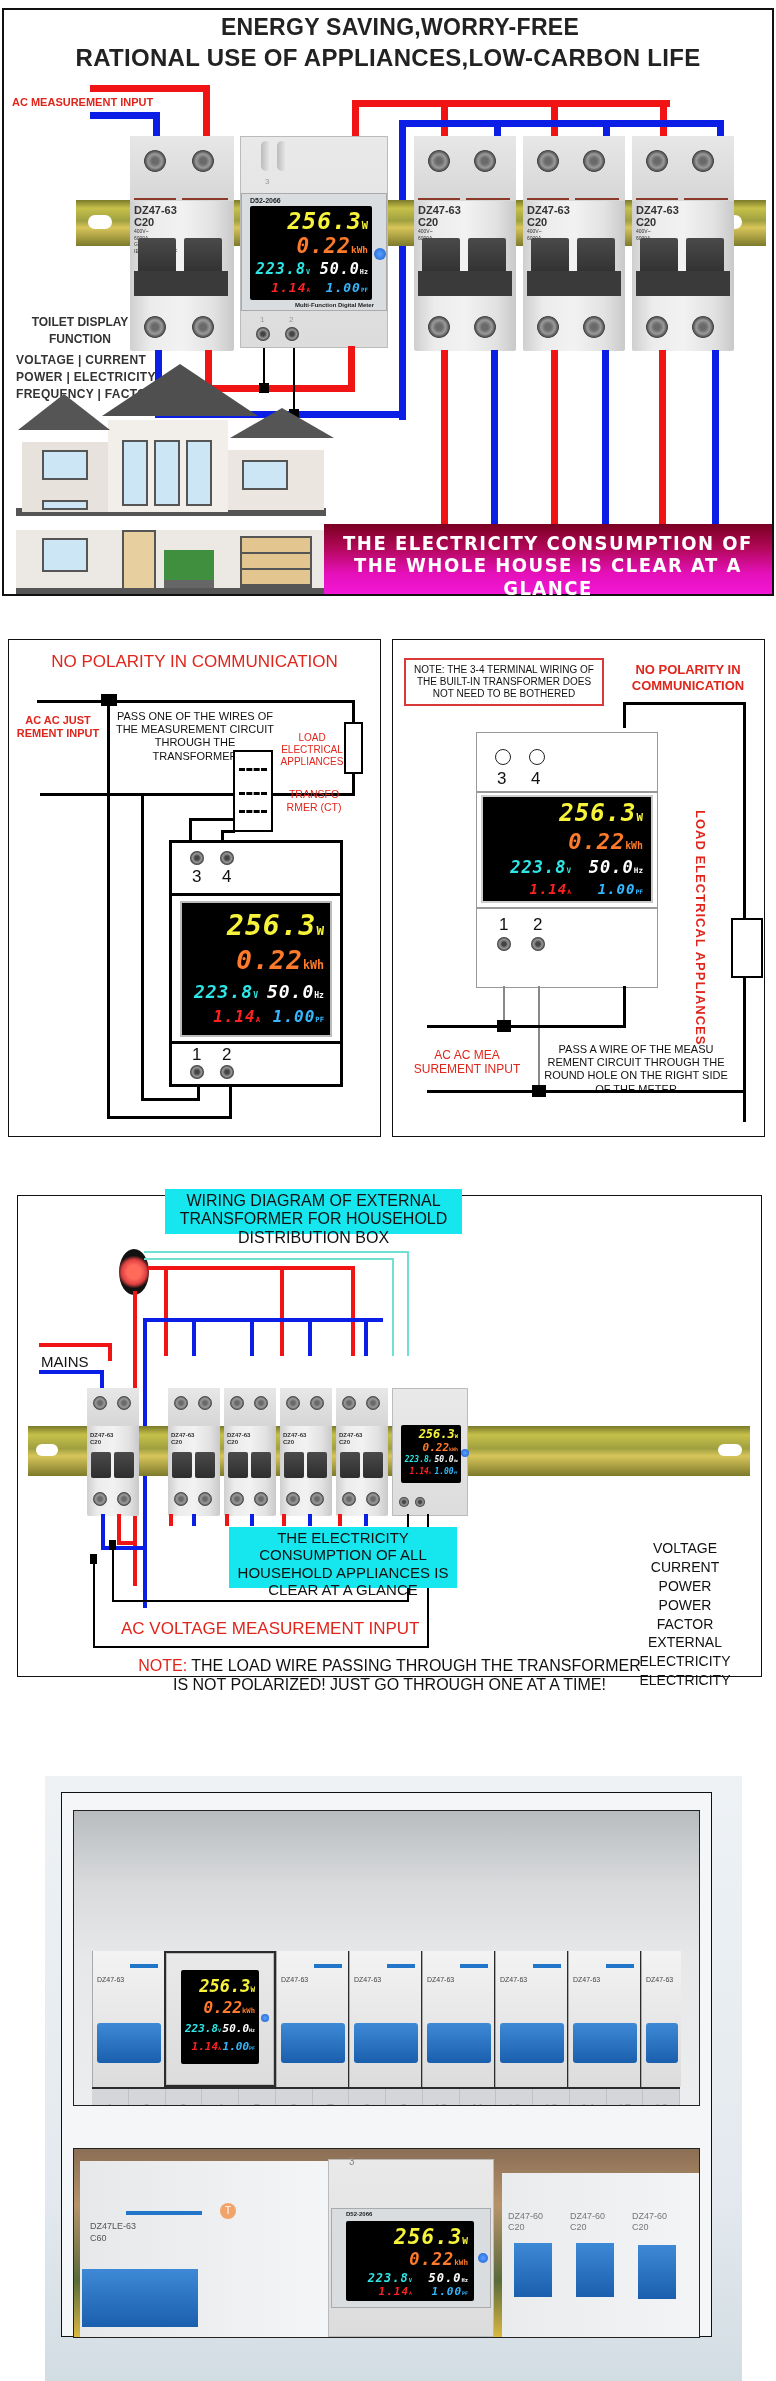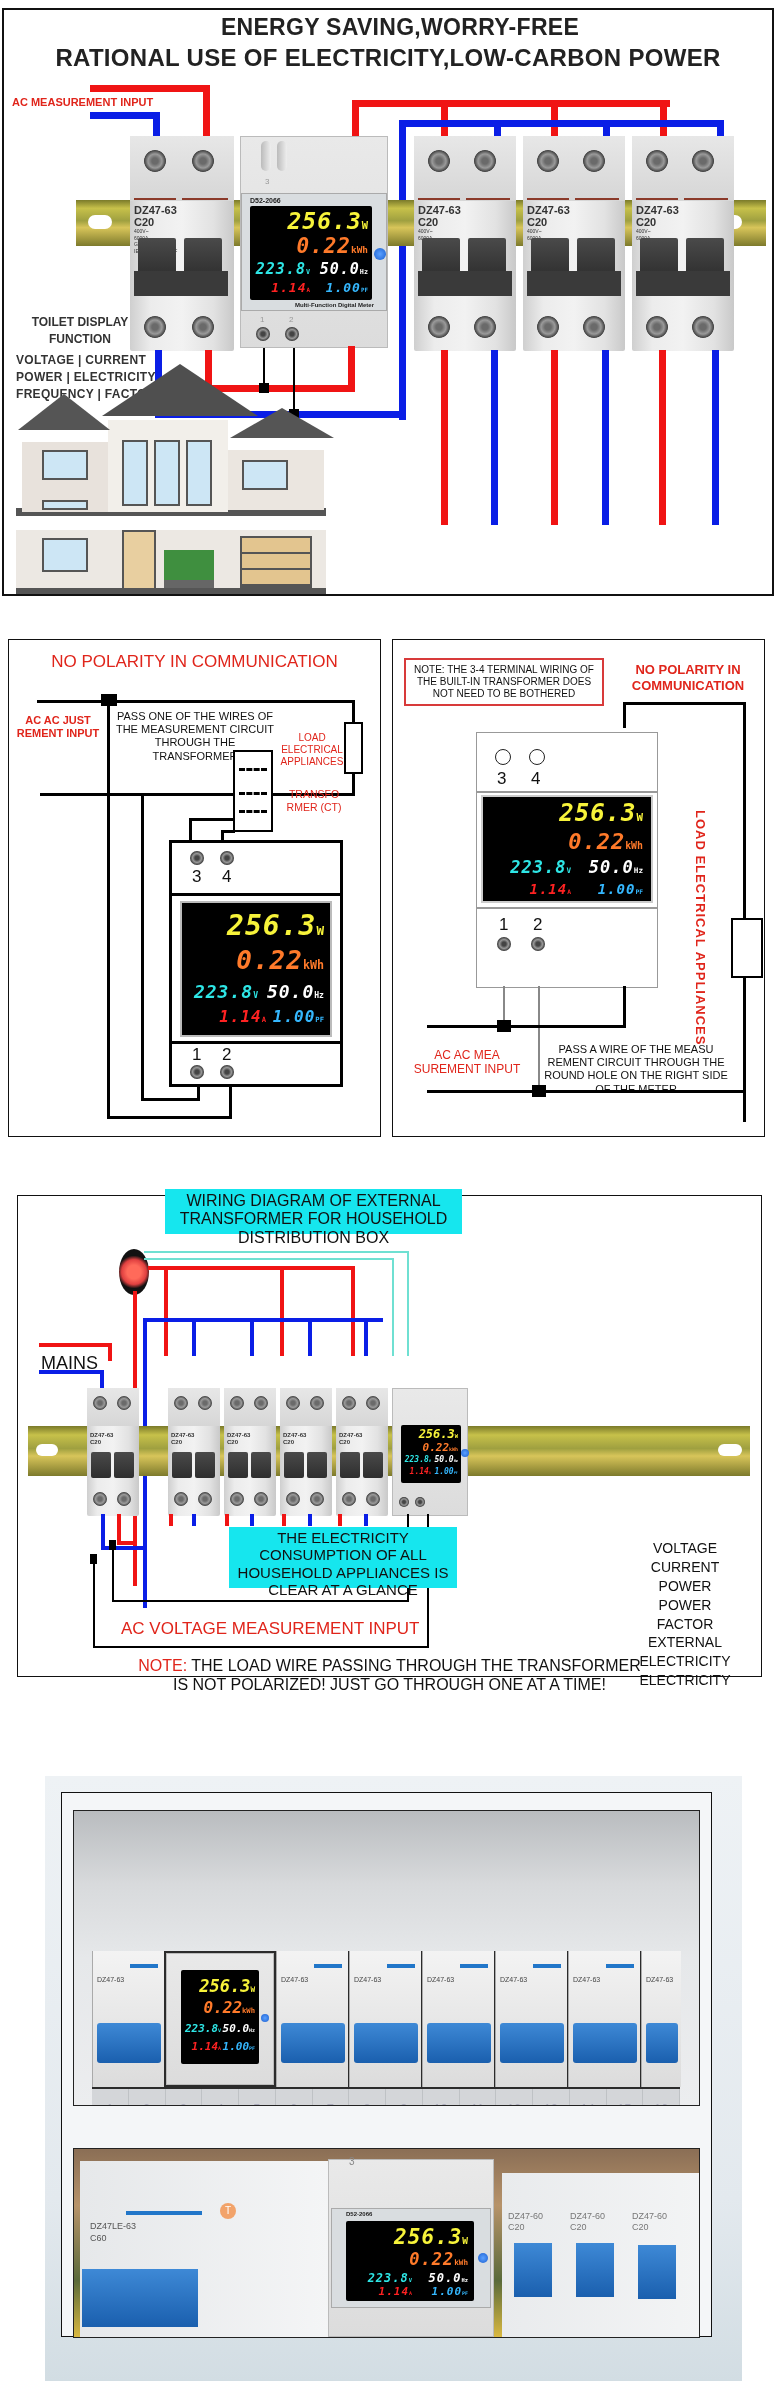--- a/index.html
+++ b/index.html
@@ -74,21 +74,21 @@
   .mcb-blue .tog { position: absolute; background: linear-gradient(180deg,#3e89d6,#1a5fae); border-radius: 3px; }
   .numstrip { position: absolute; background: #d4d6d9; }
   .numcell { position: absolute; top: 0; height: 100%; border-right: 1px solid #bfc2c5; text-align: center; font-size: 13px; color: #aab; padding-top: 12px; }
   .photo2 { position: absolute; border: 1px solid #222; overflow: hidden; background: linear-gradient(180deg,#8a6e55,#b7936a 30%,#5a6a3a 70%,#d9b840); }
 </style>
 </head>
 <body>
 
 <div id="s1" class="abs">
   <div class="title-line" style="top:4px;font-size:23px;padding-left:24px;">ENERGY SAVING,WORRY-FREE</div>
-  <div class="title-line" style="top:34px;font-size:24px;">RATIONAL USE OF ELECTRICITY,LOW-CARBON POWER</div>
+  <div class="title-line" style="top:34px;font-size:24px;">RATIONAL USE OF APPLIANCES,LOW-CARBON LIFE</div>
 
   <div class="wire-r" style="left:86px;top:75px;width:120px;height:7px;"></div>
   <div class="wire-r" style="left:199px;top:75px;width:7px;height:52px;"></div>
   <div class="abs red-label cond" style="left:8px;top:86px;font-size:11px;">AC MEASUREMENT INPUT</div>
   <div class="wire-b" style="left:86px;top:102px;width:70px;height:7px;"></div>
   <div class="wire-b" style="left:149px;top:102px;width:7px;height:25px;"></div>
 
   <div class="wire-r" style="left:348px;top:90px;width:318px;height:7px;"></div>
   <div class="wire-r" style="left:348px;top:90px;width:7px;height:37px;"></div>
   <div class="wire-r" style="left:437px;top:90px;width:7px;height:37px;"></div>
@@ -228,20 +228,21 @@
     <div class="house-part" style="left:182px;top:430px;width:26px;height:66px;background:#cde6f5;border:2px solid #555;"></div>
     <div class="house-part" style="left:238px;top:450px;width:46px;height:30px;background:#cde6f5;border:2px solid #555;"></div>
   </div>
   <div class="house-part" style="left:12px;top:520px;width:310px;height:60px;background:#ece8e3;"></div>
   <div class="house-part" style="left:38px;top:528px;width:46px;height:34px;background:#cde6f5;border:2px solid #555;"></div>
   <div class="house-part" style="left:118px;top:520px;width:34px;height:60px;background:#e8cfa0;border:2px solid #555;"></div>
   <div class="house-part" style="left:160px;top:540px;width:50px;height:38px;background:linear-gradient(0deg,#666 0 8px,#3f8f3f 8px);"></div>
   <div class="house-part" style="left:236px;top:526px;width:72px;height:52px;background:repeating-linear-gradient(180deg,#e3c58f 0 14px,#555 14px 16px);border:2px solid #555;"></div>
   <div class="house-part" style="left:12px;top:578px;width:310px;height:6px;background:#555;"></div>
 
+  <div class="banner" style="left:320px;top:514px;width:448px;height:70px;">THE ELECTRICITY CONSUMPTION OF THE WHOLE HOUSE IS CLEAR AT A GLANCE</div>
 </div>
 
 <div class="panel2" style="left:8px;top:639px;width:373px;height:498px;">
   <div class="dtext dred" style="left:0;top:12px;width:100%;font-size:17px;">NO POLARITY IN COMMUNICATION</div>
   <div class="line" style="left:28px;top:60px;width:318px;height:3px;"></div>
   <div class="node" style="left:92px;top:54px;width:16px;height:12px;"></div>
   <div class="line" style="left:98px;top:60px;width:3px;height:418px;"></div>
   <div class="line" style="left:343px;top:60px;width:3px;height:95px;"></div>
   <div class="box" style="left:335px;top:82px;width:19px;height:52px;border-width:2px;"></div>
   <div class="line" style="left:31px;top:153px;width:315px;height:3px;"></div>
@@ -263,21 +264,21 @@
     <div class="term" style="left:18px;top:8px;"></div>
       <div class="term" style="left:48px;top:8px;"></div>
     <div class="tnum" style="left:20px;top:24px;">3</div>
     <div class="tnum" style="left:50px;top:24px;">4</div>
     <div class="abs" style="left:0;top:50px;width:168px;height:3px;background:#000;"></div>
     <div class="screen abs" style="left:8px;top:58px;width:152px;height:136px;background:#000;border:2px solid #bbb;">
       <div class="seg c-y" style="top:6px;right:6px;font-size:28px;"><span>256.3</span><small>W</small></div>
       <div class="seg c-o" style="top:42px;right:6px;font-size:26px;"><span>0.22</span><small>kWh</small></div>
       <div class="seg c-c" style="top:78px;right:72px;font-size:18px;"><span>223.8</span><small>V</small></div>
       <div class="seg c-w" style="top:78px;right:6px;font-size:18px;"><span>50.0</span><small>Hz</small></div>
-      <div class="seg c-r" style="top:104px;right:64px;font-size:16px;"><span>1.14</span><small>A</small></div>
+      <div class="seg c-r" style="top:104px;right:70px;font-size:16px;"><span>1.14</span><small>A</small></div>
       <div class="seg c-b" style="top:104px;right:6px;font-size:16px;"><span>1.00</span><small>PF</small></div>
     </div>
     <div class="abs" style="left:0;top:198px;width:168px;height:3px;background:#000;"></div>
     <div class="tnum" style="left:20px;top:202px;">1</div>
     <div class="tnum" style="left:50px;top:202px;">2</div>
     <div class="term" style="left:18px;top:222px;"></div>
       <div class="term" style="left:48px;top:222px;"></div>
   </div>
   <div class="line" style="left:132px;top:458px;width:58px;height:3px;"></div>
   <div class="line" style="left:188px;top:444px;width:3px;height:17px;"></div>
@@ -340,21 +341,21 @@
   <div class="wire-r" style="left:115px;top:95px;width:4px;height:295px;"></div>
   <div class="wire-b" style="left:125px;top:122px;width:240px;height:4px;"></div>
   <div class="wire-b" style="left:125px;top:122px;width:4px;height:290px;"></div>
   <div class="wire-b" style="left:174px;top:122px;width:4px;height:38px;"></div>
   <div class="wire-b" style="left:232px;top:122px;width:4px;height:38px;"></div>
   <div class="wire-b" style="left:290px;top:122px;width:4px;height:38px;"></div>
   <div class="wire-b" style="left:346px;top:122px;width:4px;height:38px;"></div>
 
   <div class="wire-r" style="left:21px;top:147px;width:72px;height:4px;"></div>
   <div class="wire-r" style="left:90px;top:147px;width:4px;height:18px;"></div>
-  <div class="abs" style="left:23px;top:157px;font-size:18px;color:#111;">MAINS</div>
+  <div class="abs" style="left:23px;top:157px;font-size:15px;color:#111;">MAINS</div>
   <div class="wire-b" style="left:21px;top:174px;width:64px;height:4px;"></div>
   <div class="wire-b" style="left:82px;top:174px;width:4px;height:18px;"></div>
 
   <div class="rail" style="left:10px;top:230px;width:722px;height:50px;">
     <div class="slot" style="left:8px;top:18px;width:22px;height:12px;"></div>
     <div class="slot" style="left:690px;top:18px;width:24px;height:12px;"></div>
   </div>
 
   <div class="breaker" style="left:69px;top:192px;width:52px;height:128px;">
     <div class="top"></div>

